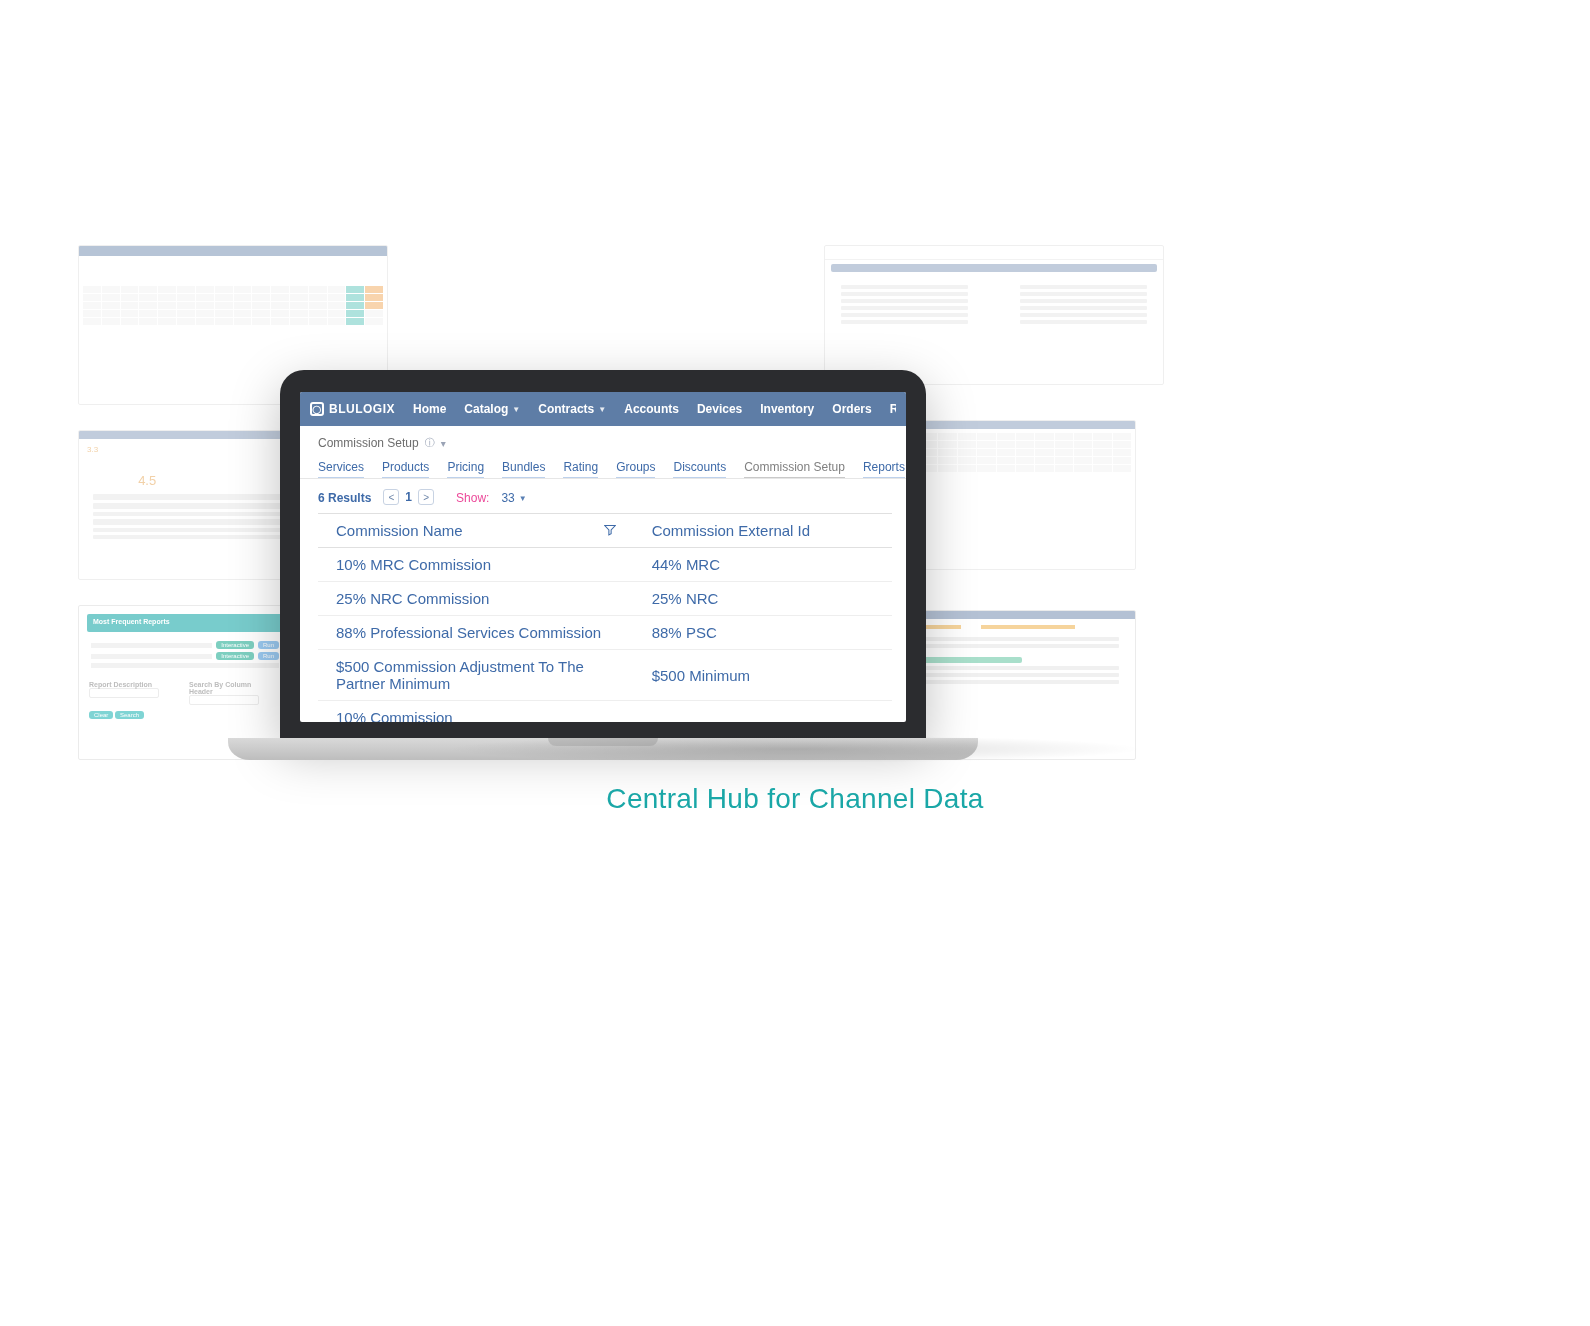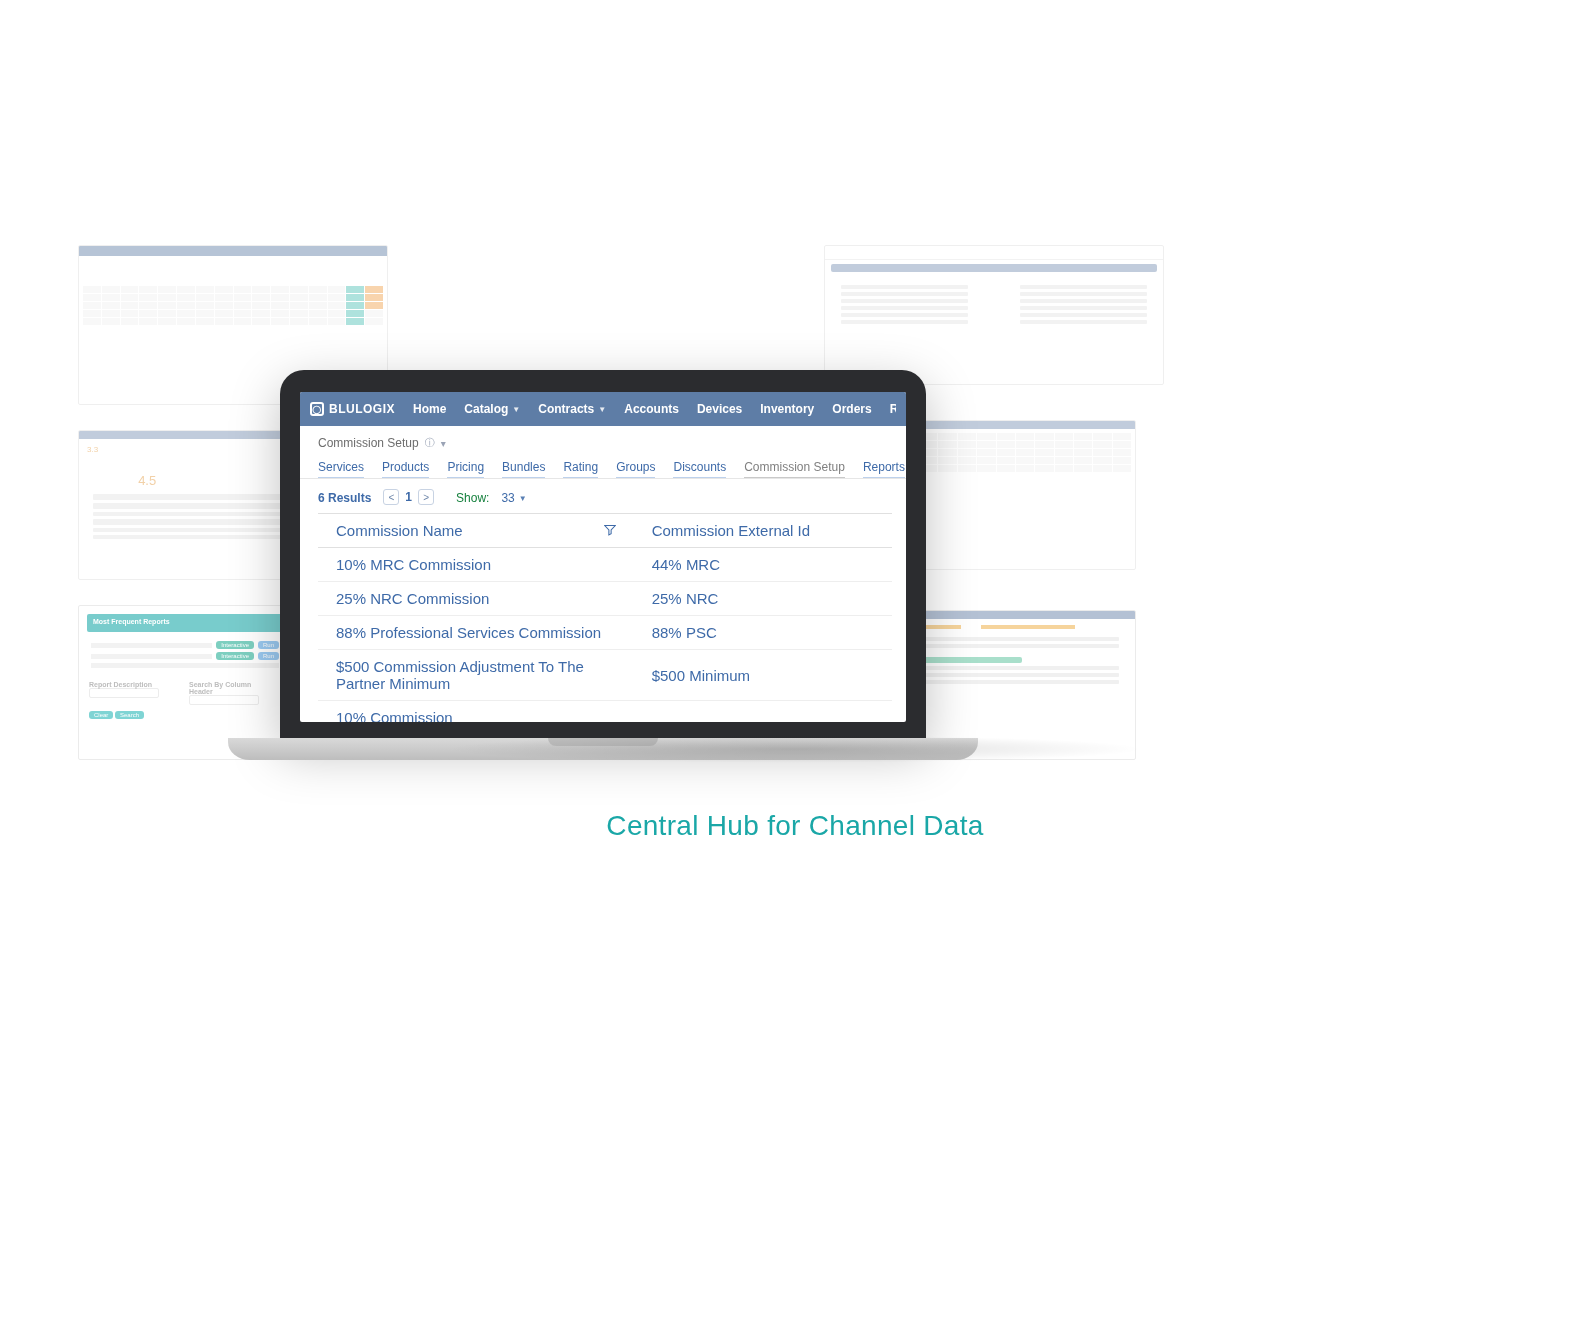--- a/index.html
+++ b/index.html
@@ -100,21 +100,21 @@
     .show-sel { color:#3e6aa8; display:flex; align-items:center; gap:4px; cursor:pointer;}
 
     table.grid { width:100%; border-collapse:collapse; font-size:15px; }
     table.grid th { text-align:left; font-weight:500; color:#3e6aa8; padding:8px 18px; border-bottom:1px solid #e0e0e0; border-top:1px solid #e0e0e0; background:#fff;}
     table.grid td { color:#3e6aa8; padding:8px 18px; border-bottom:1px solid #eeeeee; }
     .funnel { width:12px; height:12px; display:inline-block; }
     .funnel svg { width:12px; height:12px; stroke:#3e6aa8; fill:none; stroke-width:1.4;}
 
     
     .caption {
-      position:absolute; left:0; right:0; top:810px;
+      position:absolute; left:0; right:0; top:783px;
       text-align:center;
       color:#1aa7a7;
       font-size:28px;
       font-weight:400;
       letter-spacing:0.3px;
     }
 
     
     .t-grid { display:grid; grid-template-columns:repeat(16,1fr); gap:1px; padding:4px; }
     .t-grid span { height:7px; background:#f1f1f1; }
@@ -434,21 +434,21 @@
         <div class="divider"></div>
 
         <div class="content" style="padding-top:0;">
           <div class="results-bar">
             <span class="count">6 Results</span>
             <span class="pager">
               <span class="pg-btn">&lt;</span>
               <span class="pg-cur">1</span>
               <span class="pg-btn">&gt;</span>
             </span>
-            <span style="margin-left:10px;color:#15803d;">Show:</span>
+            <span style="margin-left:10px;color:#ec4899;">Show:</span>
             <span class="show-sel">
               <span>33</span>
               <span class="caret">▼</span>
             </span>
           </div>
 
           <table class="grid">
             <thead>
               <tr>
                 <th style="width:55%;">

